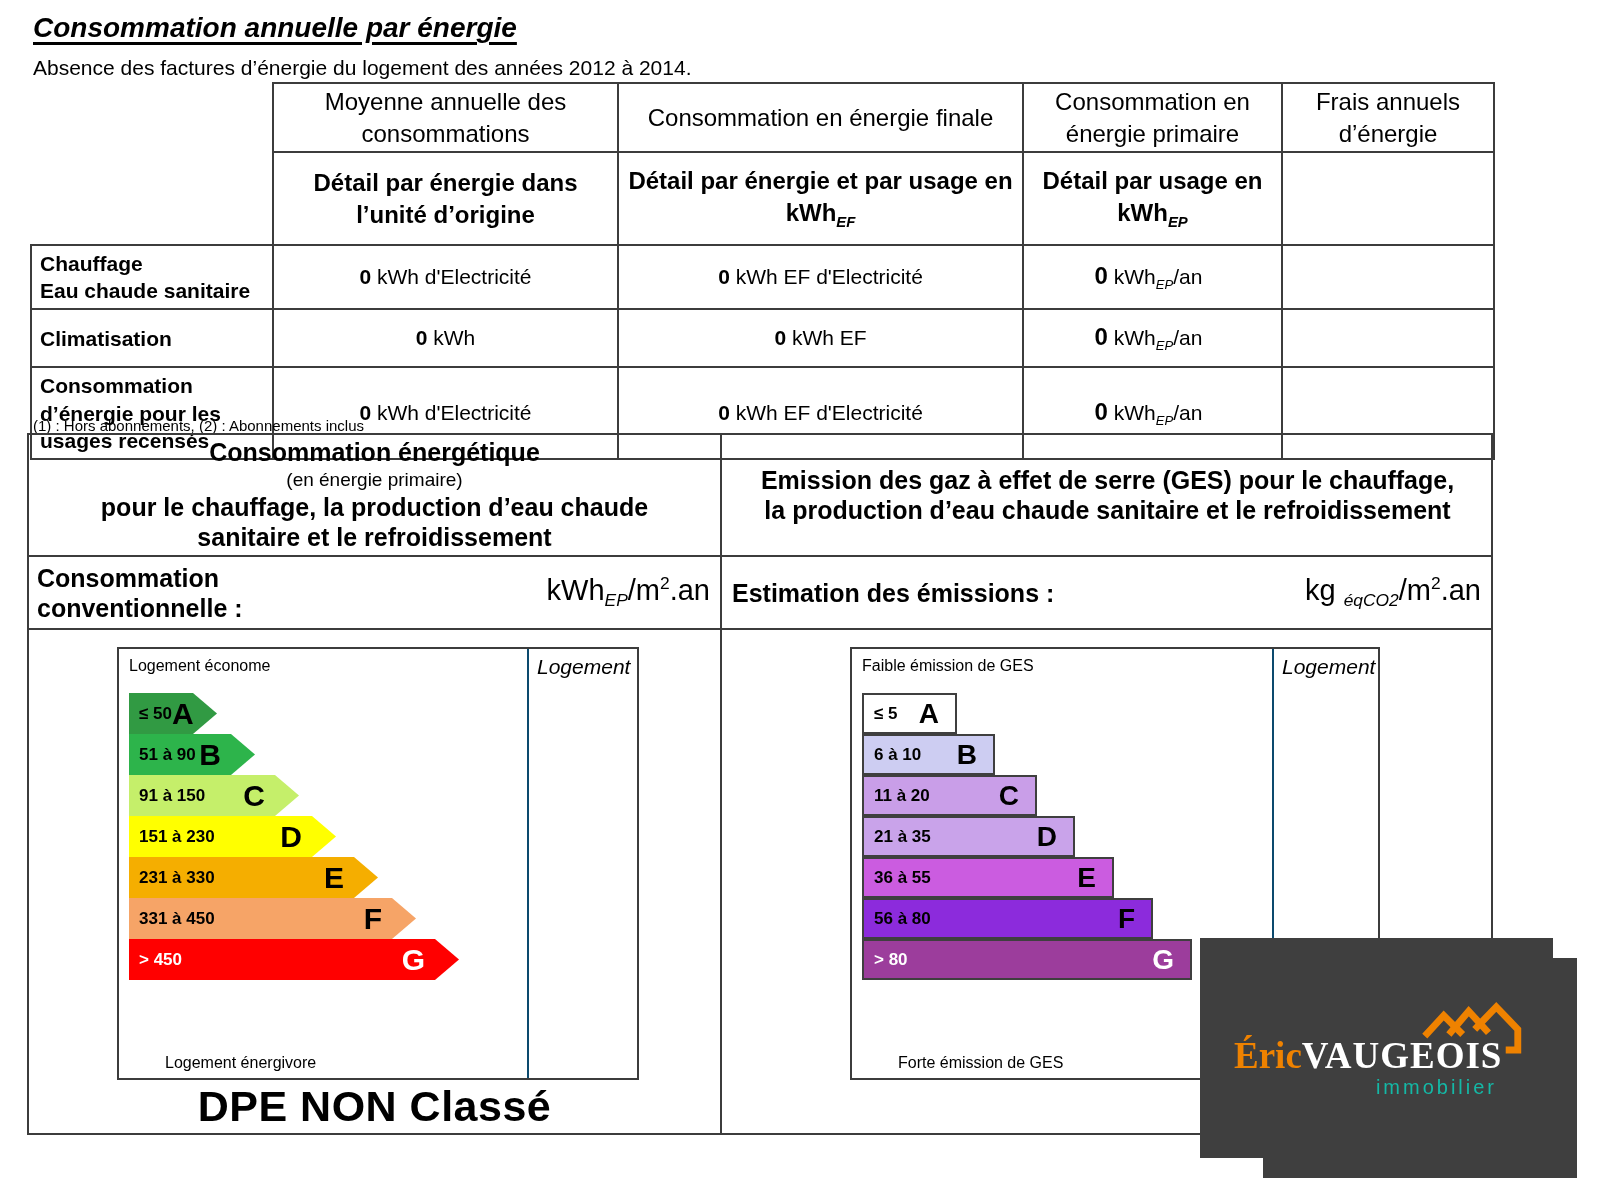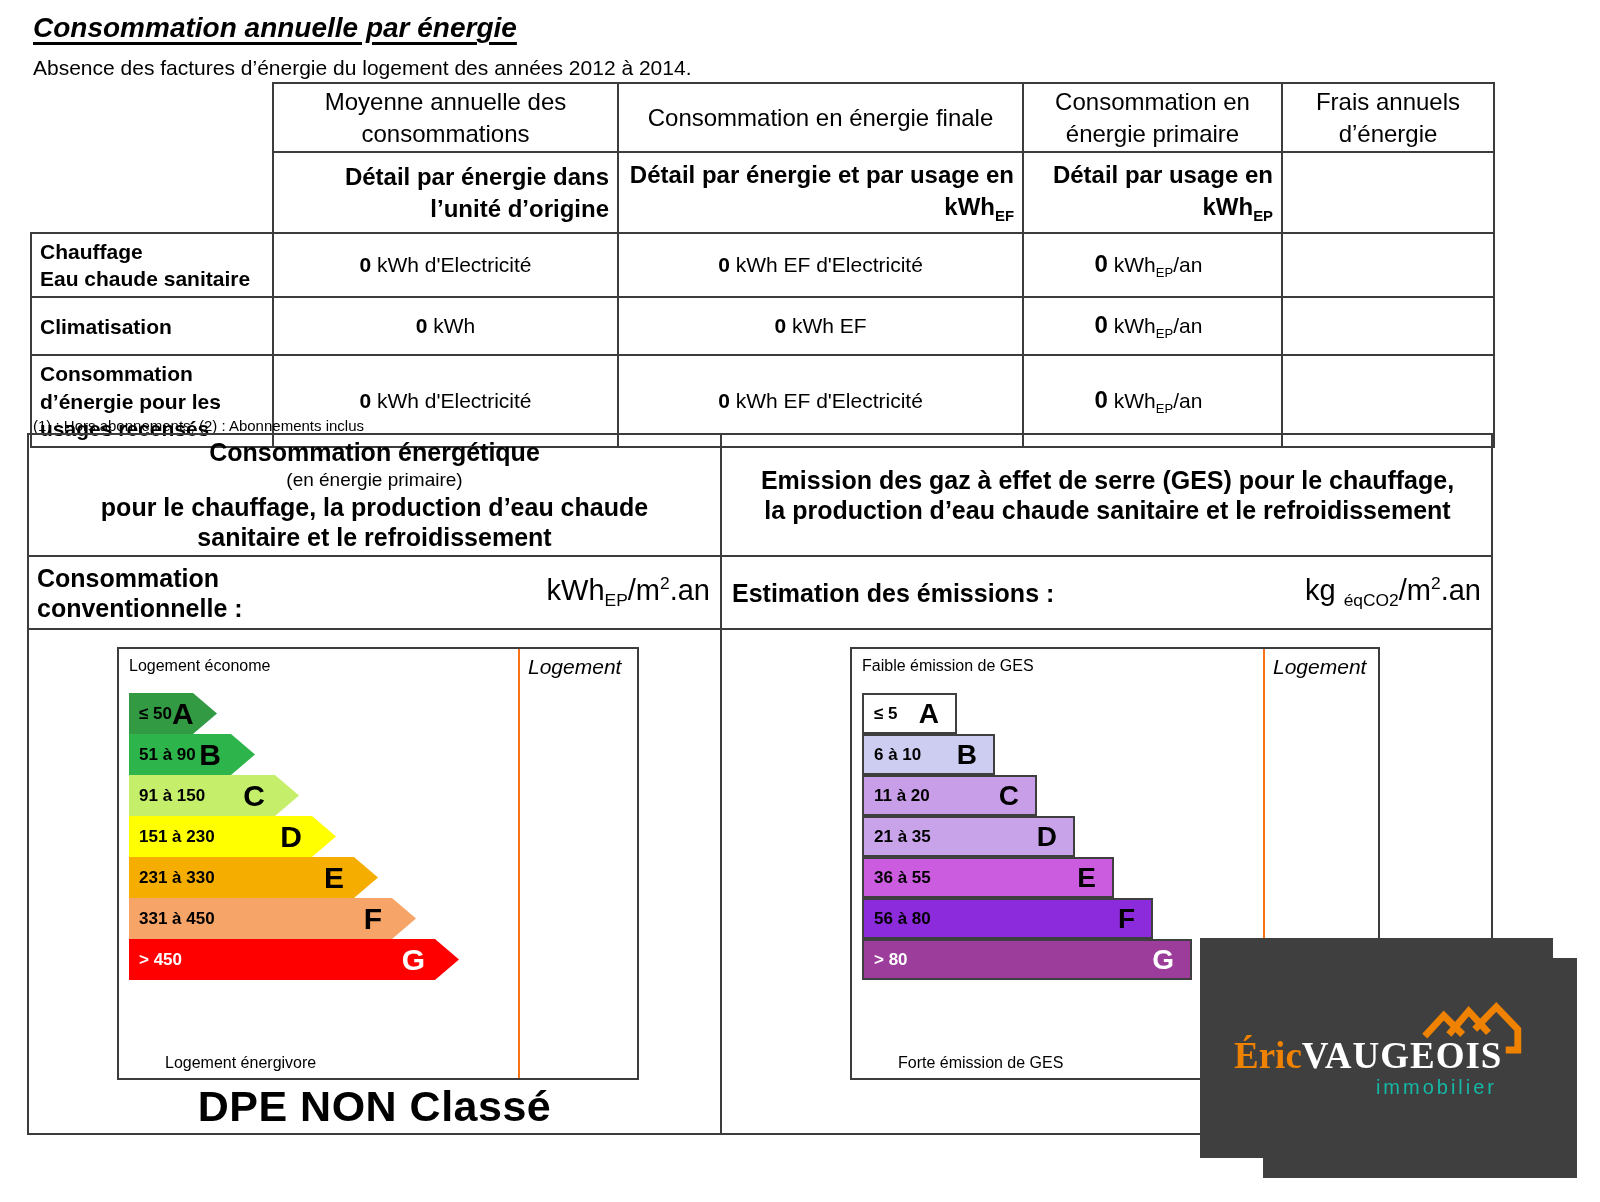--- a/index.html
+++ b/index.html
@@ -9,27 +9,27 @@
   
   .title { position: absolute; left: 33px; top: 12px; font-size: 28px; font-weight: bold;
            text-decoration: underline; text-underline-offset: 5px; text-decoration-thickness: 3px; font-style: italic; }
   .subtitle { position: absolute; left: 33px; top: 56px; font-size: 21px; }
 
   
   table.conso { position: absolute; left: 30px; top: 82px; border-collapse: collapse; table-layout: fixed; }
   table.conso td { border: 2px solid #3c3c3c; vertical-align: middle; overflow: hidden; }
   table.conso td.blank { border: none; }
   td.colhead { font-size: 24px; text-align: center; line-height: 1.32; padding: 2px 6px; }
-  td.subhead { font-size: 24px; font-weight: bold; text-align: right; line-height: 1.3; padding: 6px 8px; border-radius: 27px; }
+  td.subhead { font-size: 24px; font-weight: bold; text-align: center; line-height: 1.3; padding: 12px 8px; border-radius: 27px; }
   td.rowlabel { font-size: 21px; font-weight: bold; padding: 4px 6px 4px 8px; line-height: 1.3; white-space: pre-line; }
   td.val { font-size: 21px; text-align: center; padding: 2px 6px; }
   td.val b { font-weight: bold; }
   td.ep { padding-right: 14px; }
   td.ep .epnum { font-size: 24px; }
-  sub { font-size: 0.62em; }
+  sub { font-size: 0.62em; font-style: italic; }
   sup { font-size: 0.62em; }
 
   .footnote { position: absolute; left: 33px; top: 417px; font-size: 15px; }
 
   
   .block { position: absolute; left: 27px; top: 433px; width: 1466px; height: 702px; border: 2px solid #3c3c3c; }
   .panel-divider { position: absolute; left: 691px; top: 0; width: 2px; height: 100%; background: #3c3c3c; }
   .head-sep { position: absolute; left: 0; top: 120px; width: 100%; height: 2px; background: #3c3c3c; }
   .sub-sep  { position: absolute; left: 0; top: 193px; width: 100%; height: 2px; background: #3c3c3c; }
 
@@ -49,21 +49,21 @@
   .unit-big sub { font-size: 0.6em; }
   .unit-big sup { font-size: 0.6em; }
 
   
   .chartbox { position: absolute; border: 2px solid #3c3c3c; background: #fff; }
   .chartbox.energy { left: 88px;  top: 212px; width: 522px; height: 433px; }
   .chartbox.ges    { left: 821px; top: 212px; width: 530px; height: 433px; }
   .chart-top-label, .chart-bottom-label { position: absolute; left: 10px; font-size: 16px; }
   .chart-top-label { top: 8px; }
   .chart-bottom-label { bottom: 6px; margin-left: 36px; }
-  .logcol { position: absolute; right: 9px; top: 0; bottom: 0; border-left: 2px solid #f97316; }
+  .logcol { position: absolute; right: 0; top: 0; bottom: 0; border-left: 2px solid #0c4a6e; }
   .chartbox.energy .logcol { width: 110px; }
   .chartbox.ges .logcol { width: 106px; }
   .logcol .loghead { font-style: italic; font-size: 21px; padding: 6px 4px 0 8px; }
 
   .bars { position: absolute; left: 10px; top: 44px; }
   .bar { height: 41px; display: flex; align-items: center;
          justify-content: space-between; }
   .bar .range { font-size: 17px; font-weight: bold; padding-left: 10px; white-space: nowrap; }
   .bar .letter { font-size: 30px; font-weight: bold; line-height: 41px; }
   .energy .bar { clip-path: polygon(0 0, calc(100% - 24px) 0, 100% 50%, calc(100% - 24px) 100%, 0 100%); }

